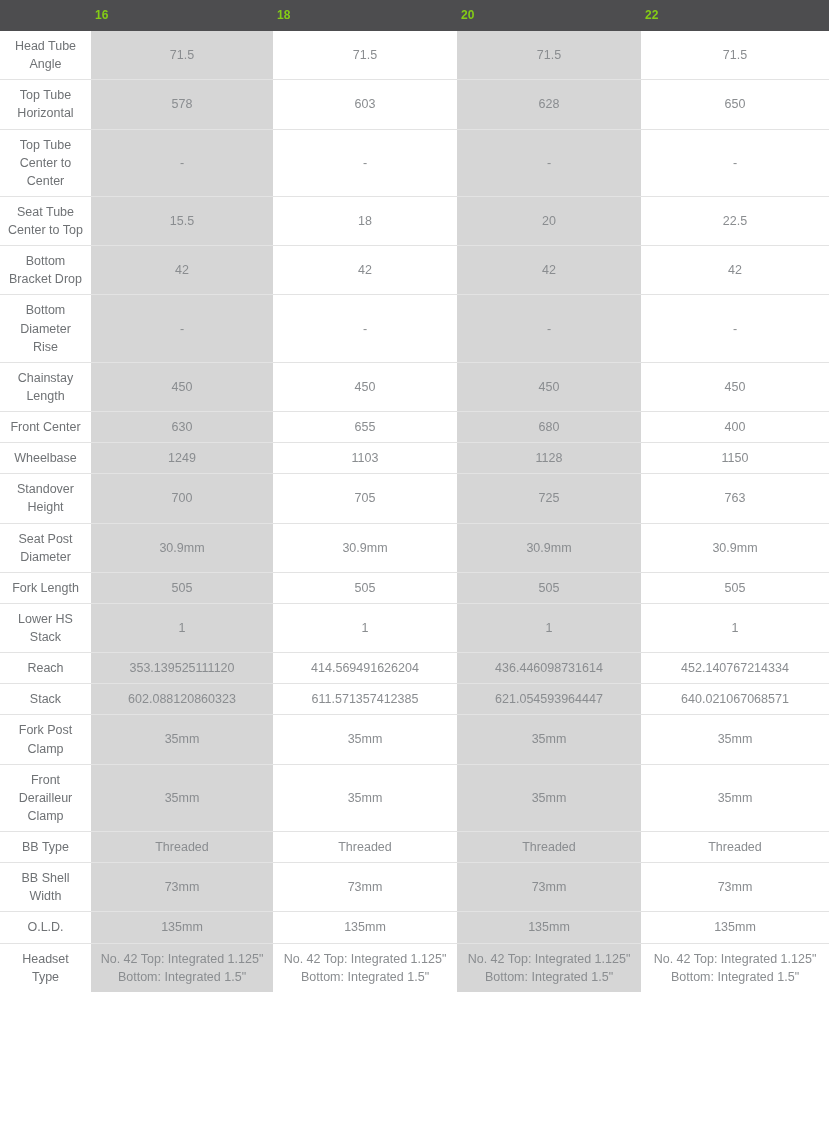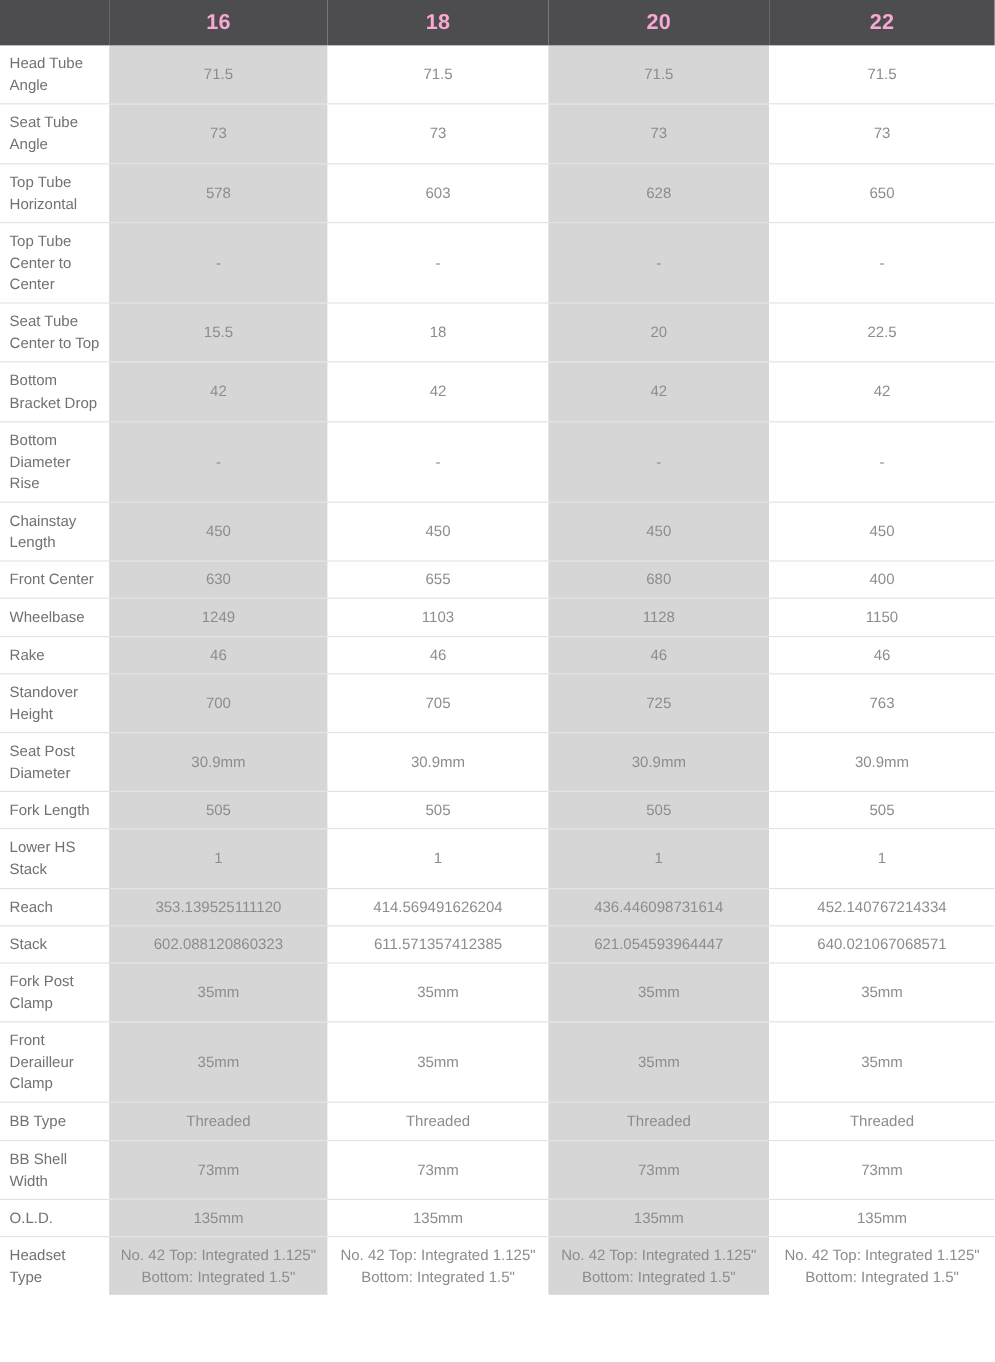--- a/index.html
+++ b/index.html
@@ -18,45 +18,45 @@
   .geo-table {
     width: 829px;
     border-collapse: collapse;
     table-layout: fixed;
     font-size: 12.5px;
   }
 
   
   .geo-table thead th {
     background: #4d4d4f;
-    color: #f9a8d4;
-    font-size: 18px;
+    color: #84cc16;
+    font-size: 12px;
     font-weight: 700;
-    text-align: center;
+    text-align: left;
     padding: 8px 4px 9px 4px;
     border: none;
     letter-spacing: 0.2px;
   }
   .geo-table thead th.corner {
     background: #4d4d4f;
   }
 
   
   .geo-table tbody td {
     border-top: 1px solid #e3e3e3;
     padding: 6px 8px;
     vertical-align: middle;
     line-height: 1.45;
   }
   .geo-table tbody tr:first-child td {
     border-top: none;
   }
 
   td.row-label {
-    text-align: left;
+    text-align: center;
     color: #6f7275;
     background: #ffffff;
     font-size: 12.5px;
     padding-left: 12px;
     padding-right: 6px;
   }
 
   td.val {
     text-align: center;
     color: #8a8d90;
@@ -96,27 +96,20 @@
   </thead>
   <tbody id="table-body">
       <tr>
         <td class="row-label">Head Tube Angle</td>
         <td class="val shaded">71.5</td>
         <td class="val">71.5</td>
         <td class="val shaded">71.5</td>
         <td class="val">71.5</td>
       </tr>
       <tr>
-        <td class="row-label">Seat Tube Angle</td>
-        <td class="val shaded">73</td>
-        <td class="val">73</td>
-        <td class="val shaded">73</td>
-        <td class="val">73</td>
-      </tr>
-      <tr>
         <td class="row-label">Top Tube Horizontal</td>
         <td class="val shaded">578</td>
         <td class="val">603</td>
         <td class="val shaded">628</td>
         <td class="val">650</td>
       </tr>
       <tr>
         <td class="row-label">Top Tube Center to Center</td>
         <td class="val shaded">-</td>
         <td class="val">-</td>
@@ -159,27 +152,20 @@
         <td class="val">400</td>
       </tr>
       <tr>
         <td class="row-label">Wheelbase</td>
         <td class="val shaded">1249</td>
         <td class="val">1103</td>
         <td class="val shaded">1128</td>
         <td class="val">1150</td>
       </tr>
       <tr>
-        <td class="row-label">Rake</td>
-        <td class="val shaded">46</td>
-        <td class="val">46</td>
-        <td class="val shaded">46</td>
-        <td class="val">46</td>
-      </tr>
-      <tr>
         <td class="row-label">Standover Height</td>
         <td class="val shaded">700</td>
         <td class="val">705</td>
         <td class="val shaded">725</td>
         <td class="val">763</td>
       </tr>
       <tr>
         <td class="row-label">Seat Post Diameter</td>
         <td class="val shaded">30.9mm</td>
         <td class="val">30.9mm</td>

